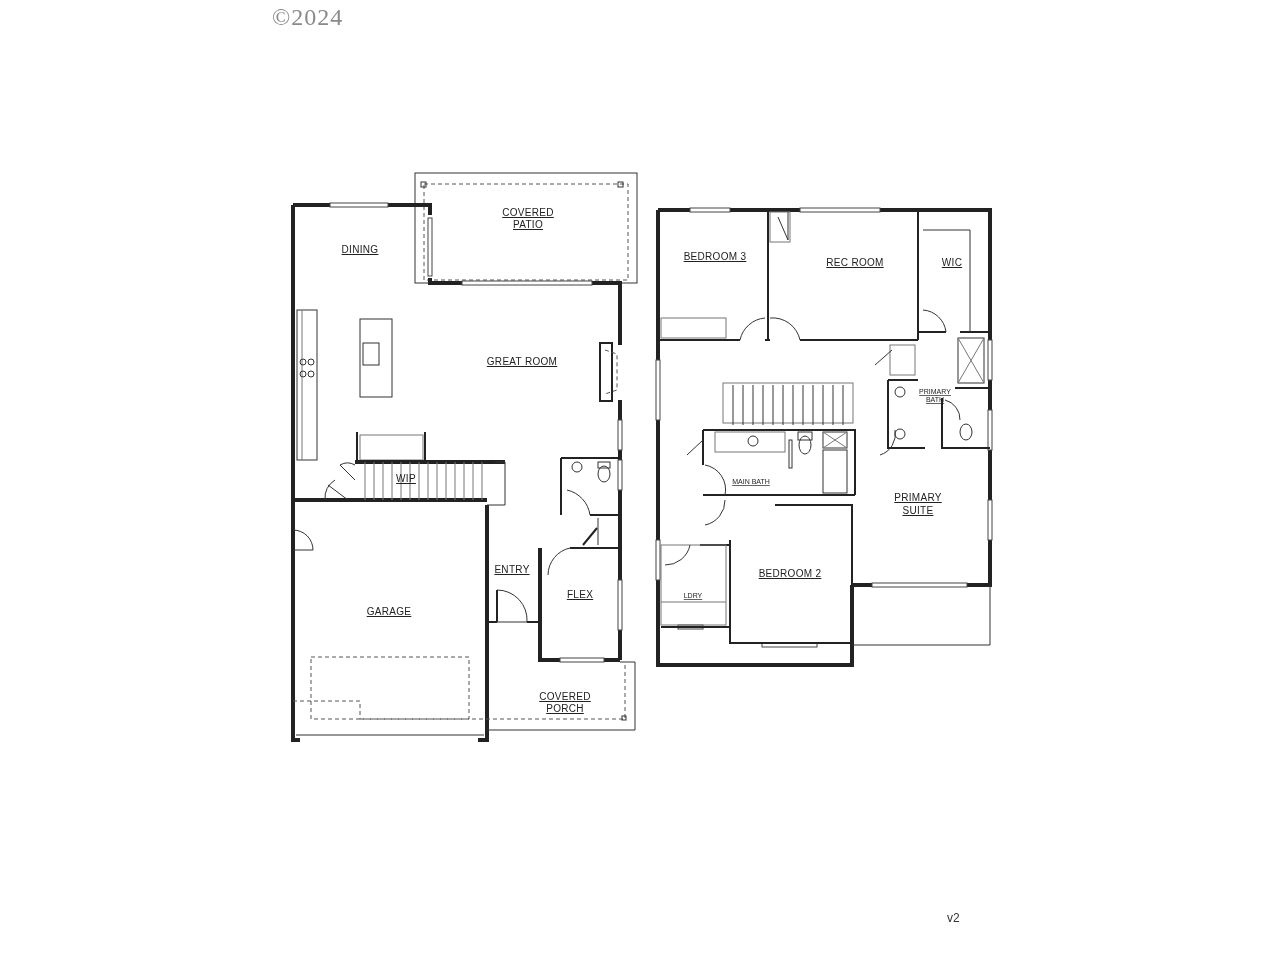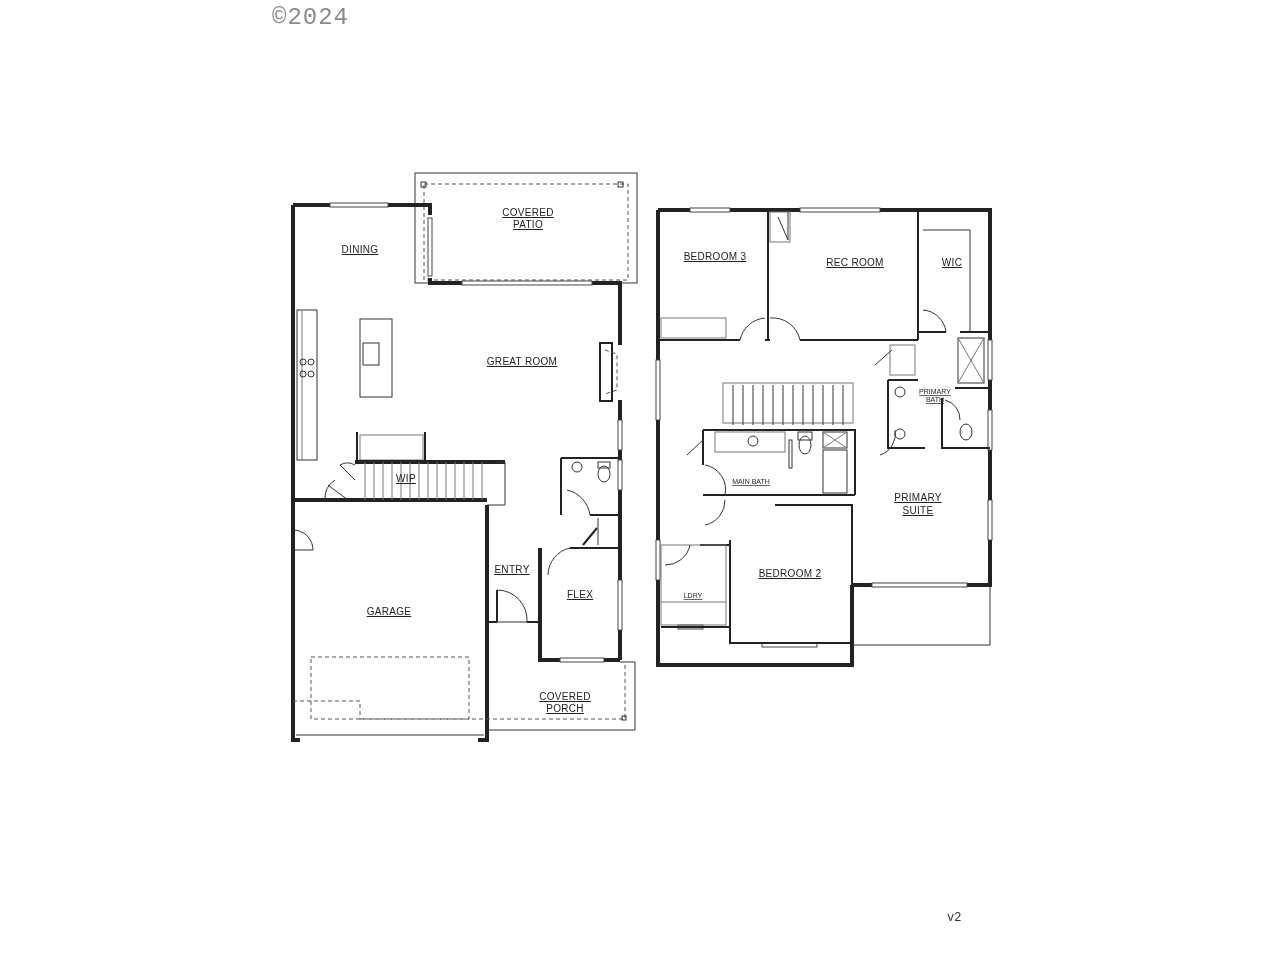--- a/index.html
+++ b/index.html
@@ -1,18 +1,18 @@
 <!DOCTYPE html>
 <html><head>
 <meta charset="utf-8">
 <style>
   html, body { margin:0; padding:0; background:#ffffff; }
   body { width:1280px; height:960px; position:relative; overflow:hidden; font-family:"Liberation Sans", sans-serif; }
-  .copyright { position:absolute; left:272px; top:4px; font-size:24px; color:#8a8a8a; letter-spacing:1px; font-family:Liberation Mono, monospace; }
-  .version { position:absolute; left:947px; top:911px; font-size:12px; color:#333; font-family:Liberation Mono, monospace; }
+  .copyright { position:absolute; left:272px; top:4px; font-size:24px; color:#8a8a8a; letter-spacing:1px; font-family:Liberation Serif, serif; }
+  .version { position:absolute; left:947px; top:911px; font-size:12px; color:#333; font-family:Liberation Sans, sans-serif; }
   svg { position:absolute; left:0; top:0; }
   .wall { fill:none; stroke:#222; stroke-width:4; }
   .wall2 { fill:none; stroke:#222; stroke-width:2; }
   .thin { fill:none; stroke:#333; stroke-width:1; }
   .light { fill:none; stroke:#777; stroke-width:1; }
   .dash { fill:none; stroke:#555; stroke-width:1; stroke-dasharray:4 3; }
   .win { fill:#fff; stroke:#444; stroke-width:1; }
   .lbl { font-family:"Liberation Sans", sans-serif; font-size:10px; fill:#222; text-decoration:underline; letter-spacing:0.3px; }
   .lbl-sm { font-family:"Liberation Sans", sans-serif; font-size:7px; fill:#222; text-decoration:underline; }
 </style>

